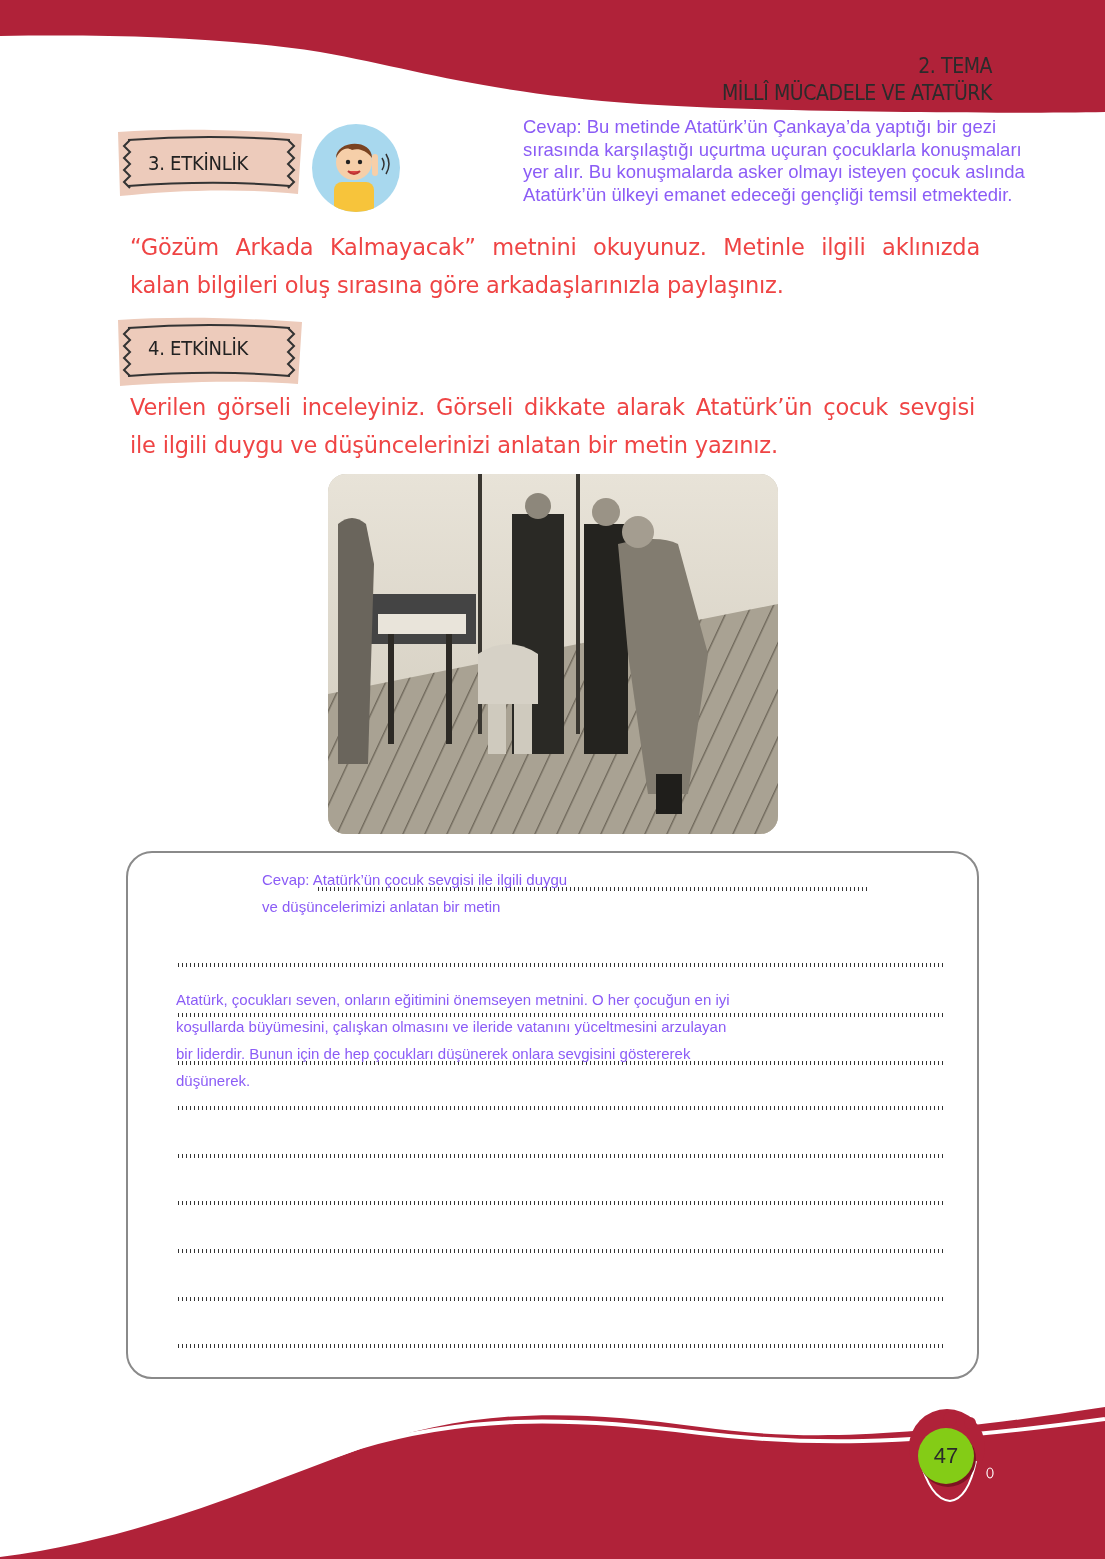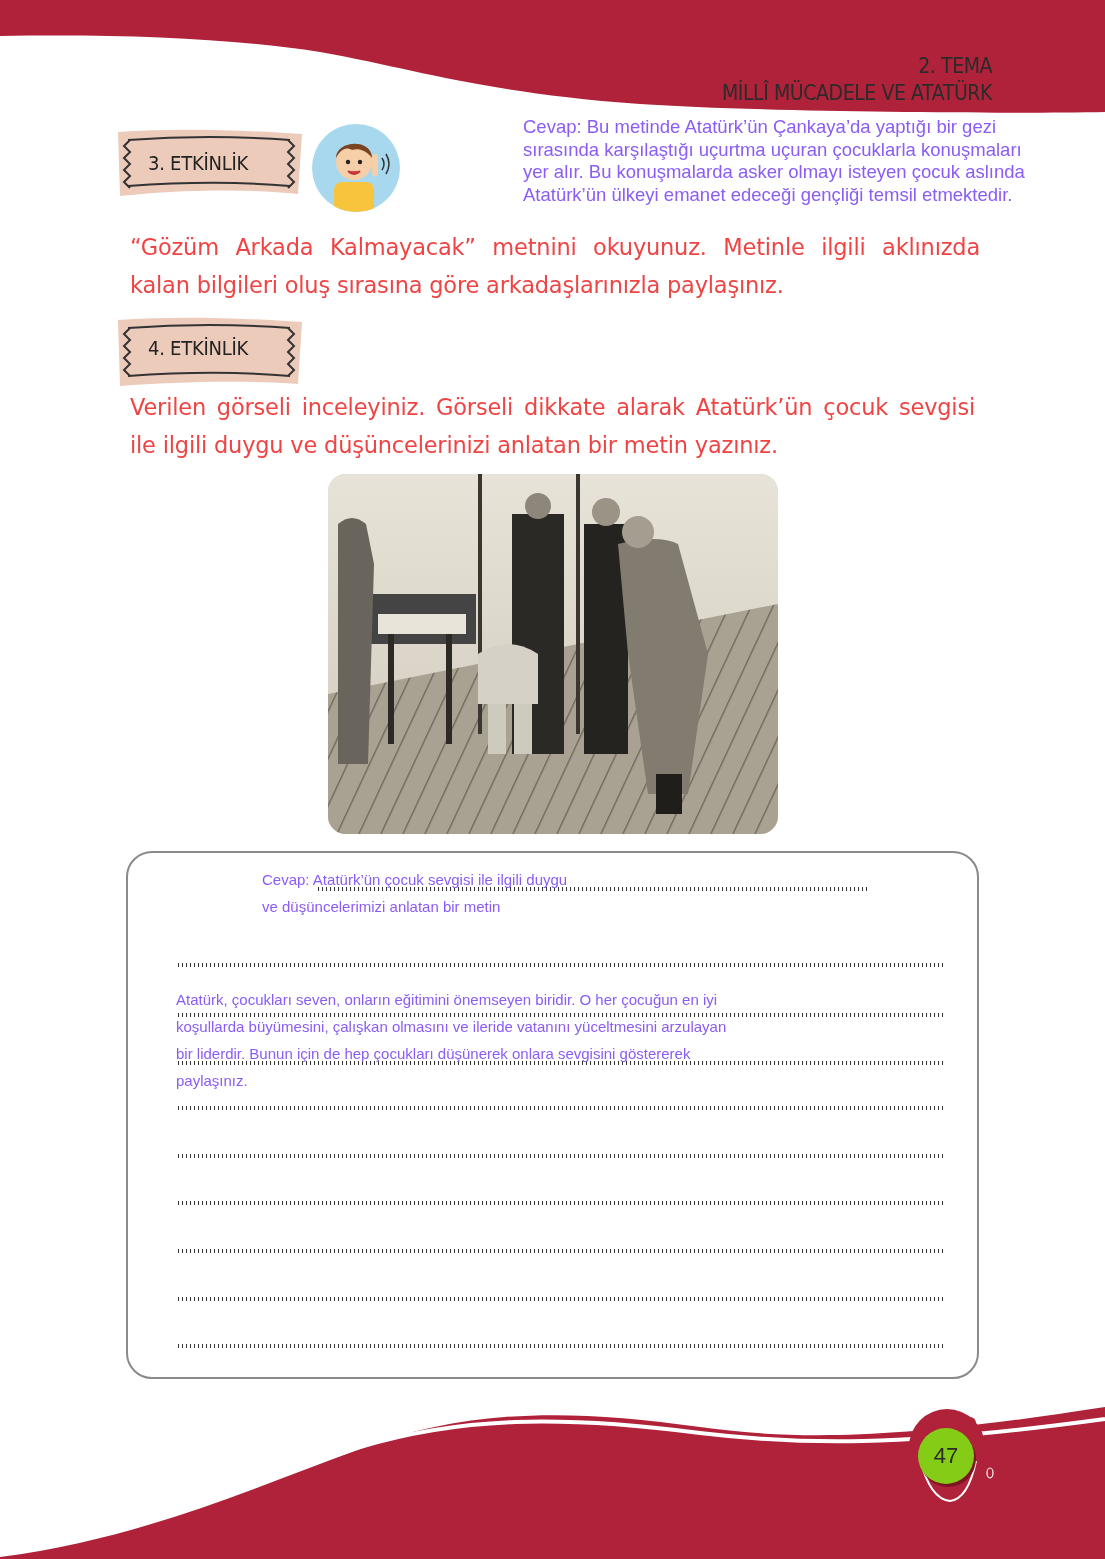--- a/index.html
+++ b/index.html
@@ -121,24 +121,24 @@
 <div class="dots" style="left:178px;top:1249px;width:768px"></div>
 <div class="dots" style="left:178px;top:1297px;width:768px"></div>
 <div class="dots" style="left:178px;top:1344px;width:768px"></div>
 
 <div class="answer answer-box" style="left:262px;top:866px;">
   <div>Cevap: Atatürk’ün çocuk sevgisi ile ilgili duygu</div>
   <div>ve düşüncelerimizi anlatan bir metin</div>
 </div>
 
 <div class="answer answer-box" style="left:176px;top:986px;">
-  <div>Atatürk, çocukları seven, onların eğitimini önemseyen biridir. O her çocuğun en iyi</div>
+  <div>Atatürk, çocukları seven, onların eğitimini önemseyen metnini. O her çocuğun en iyi</div>
   <div>koşullarda büyümesini, çalışkan olmasını ve ileride vatanını yüceltmesini arzulayan</div>
   <div>bir liderdir. Bunun için de hep çocukları düşünerek onlara sevgisini göstererek</div>
-  <div>paylaşınız.</div>
+  <div>düşünerek.</div>
 </div>
 
 <svg id="bg-bottom" width="1105" height="170" viewBox="0 0 1105 170" style="top:1389px">
   <path d="M0 170 L0 168 C140 150 250 100 360 60 C460 22 560 18 700 38 C800 52 900 50 1105 18 L1105 170 Z" fill="#b02239"></path>
   <path d="M0 160 C140 140 250 95 360 58 C460 28 560 26 700 44 C800 56 900 58 1105 30" stroke="#fff" stroke-width="4" fill="none"></path>
   <circle cx="947" cy="58" r="38" fill="#b02239"></circle>
   <circle cx="950" cy="30" r="7" fill="#b02239"></circle>
     <circle cx="970" cy="34" r="6" fill="#b02239"></circle>
   <path d="M920 70 q10 40 30 42 q18 -2 26 -40" stroke="#fff" stroke-width="2" fill="none"></path>
   <ellipse cx="990" cy="84" rx="3" ry="5" stroke="#fff" stroke-width="1.2" fill="none"></ellipse>

